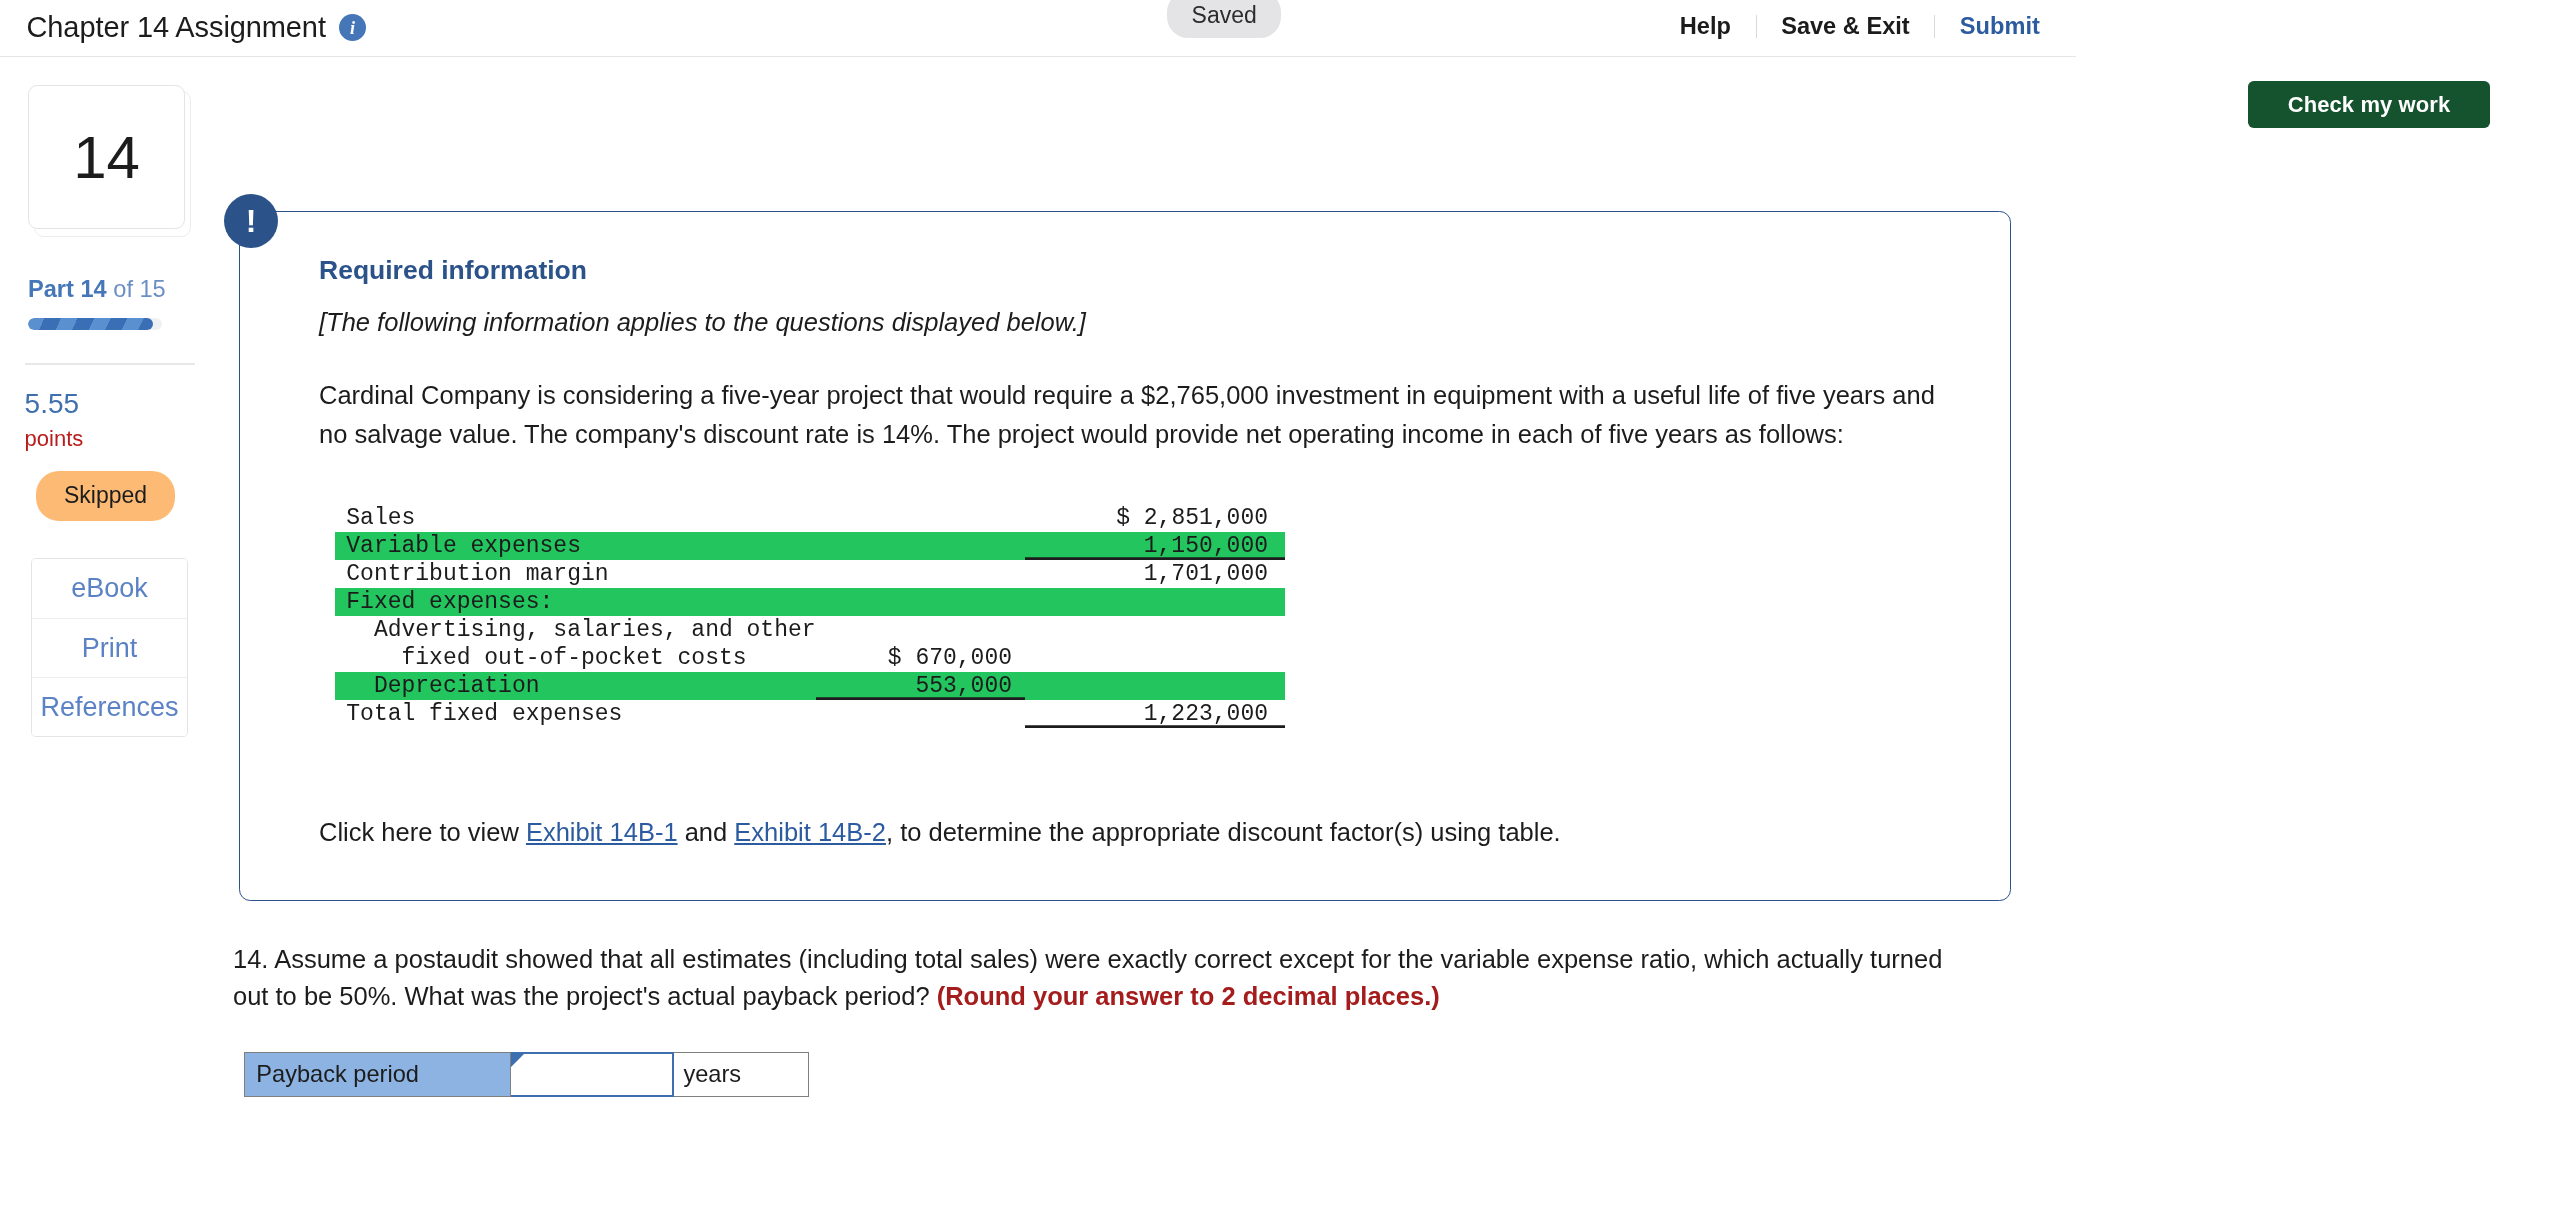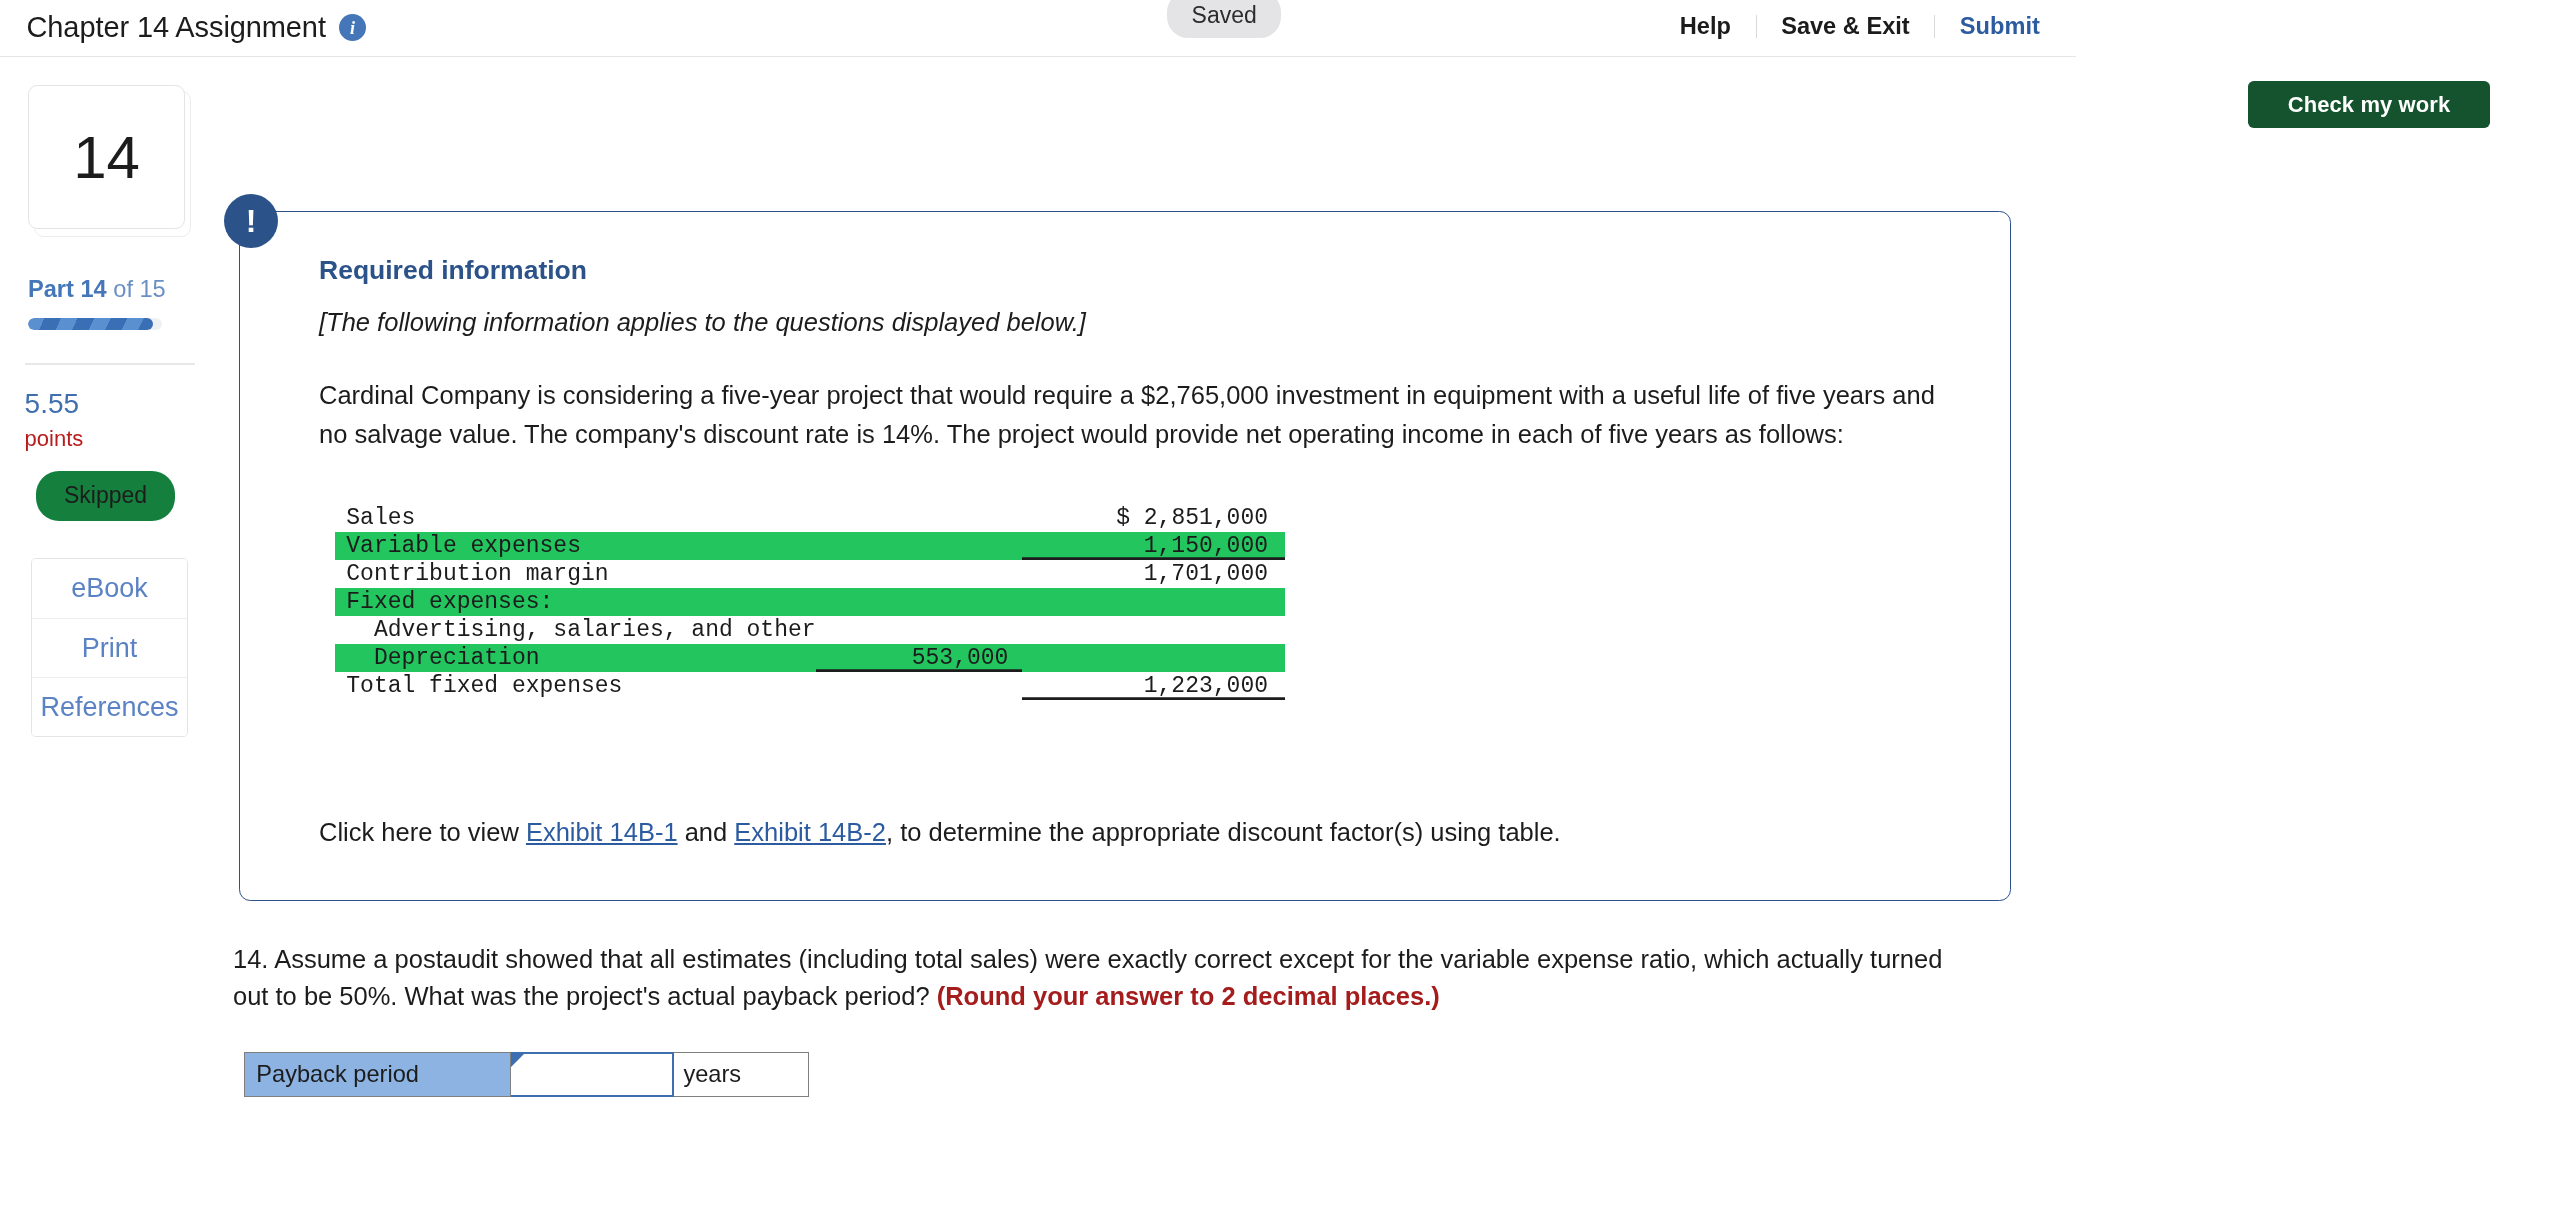--- a/index.html
+++ b/index.html
@@ -107,21 +107,21 @@
   #points-value {
     position: absolute; left: 24.6px; top: 331px;
     font-size: 28px; color: #3f6fad;
   }
   #points-label {
     position: absolute; left: 24.6px; top: 369px;
     font-size: 22px; color: #b91c1c;
   }
   #status-pill {
     position: absolute; left: 36px; top: 414px;
-    background: #15803d; color: #1c1c1c;
+    background: #fdba74; color: #1c1c1c;
     border-radius: 23px; padding: 11.3px 28px;
     font-size: 23px; white-space: nowrap;
   }
   #tool-buttons {
     position: absolute; left: 31px; top: 501px;
     width: 157px;
     border: 1.9px solid #e4e4e4; border-radius: 4.7px;
     overflow: hidden; background: #ffffff;
   }
   .tool-btn {
@@ -300,20 +300,25 @@
       <tr class="shaded">
         <td class="c-label">Fixed expenses:</td>
         <td class="c-mid"></td>
         <td class="c-right"></td>
       </tr>
       <tr>
         <td class="c-label">  Advertising, salaries, and other</td>
         <td class="c-mid"></td>
         <td class="c-right"></td>
       </tr>
+      <tr>
+        <td class="c-label">    fixed out-of-pocket costs</td>
+        <td class="c-mid">$ 670,000</td>
+        <td class="c-right"></td>
+      </tr>
       <tr class="shaded">
         <td class="c-label">  Depreciation</td>
         <td class="c-mid ul-mid">553,000</td>
         <td class="c-right"></td>
       </tr>
       <tr>
         <td class="c-label">Total fixed expenses</td>
         <td class="c-mid"></td>
         <td class="c-right ul-right">1,223,000</td>
       </tr>

